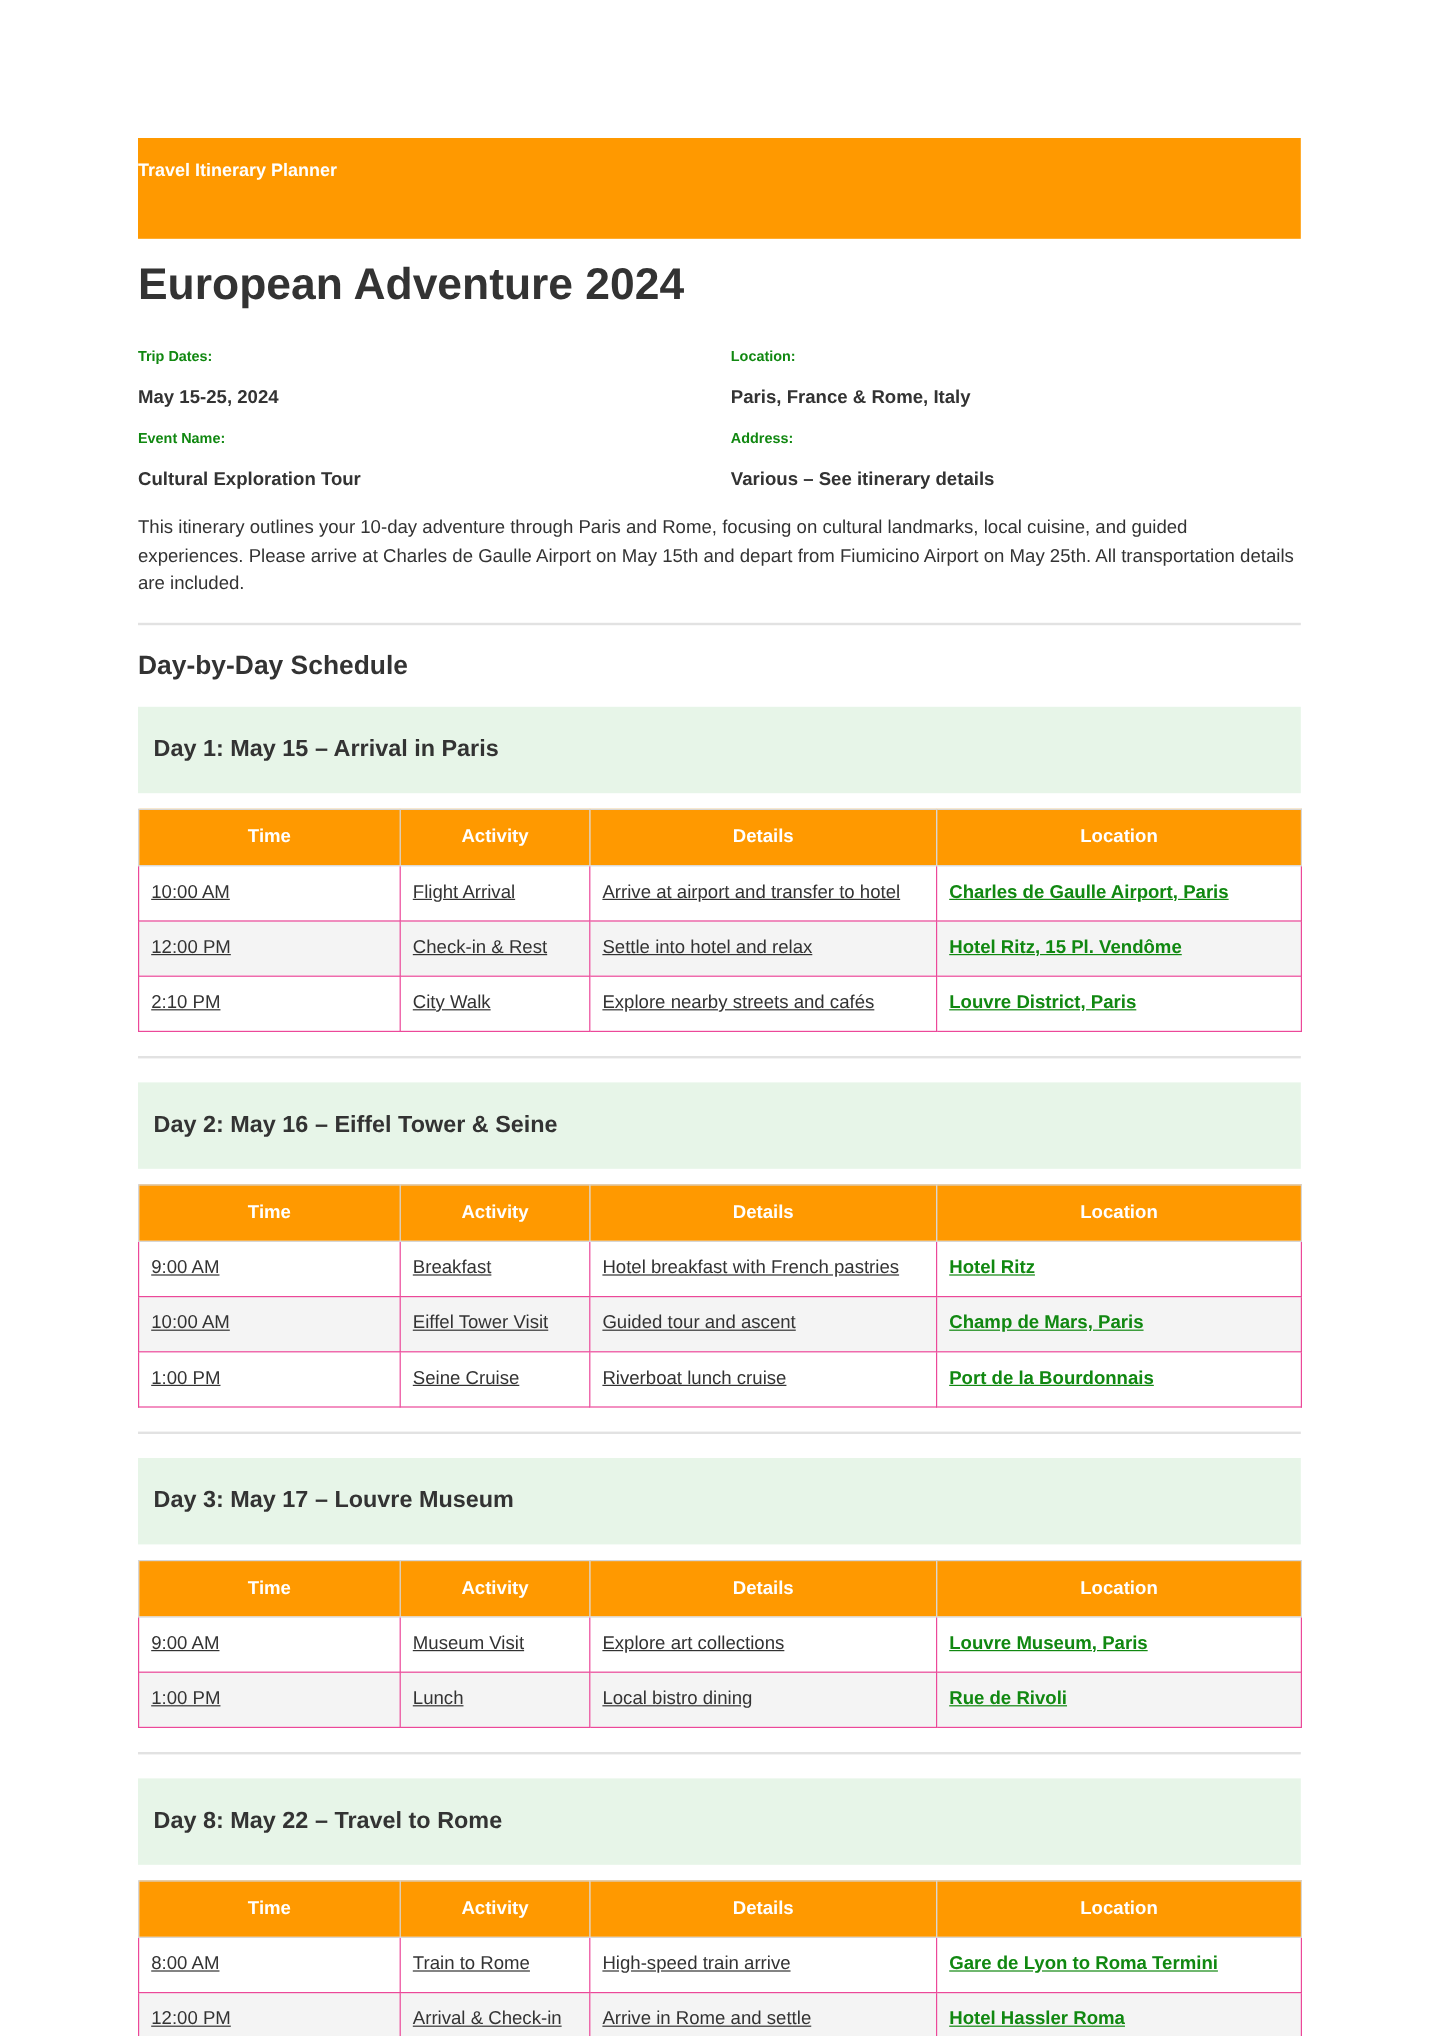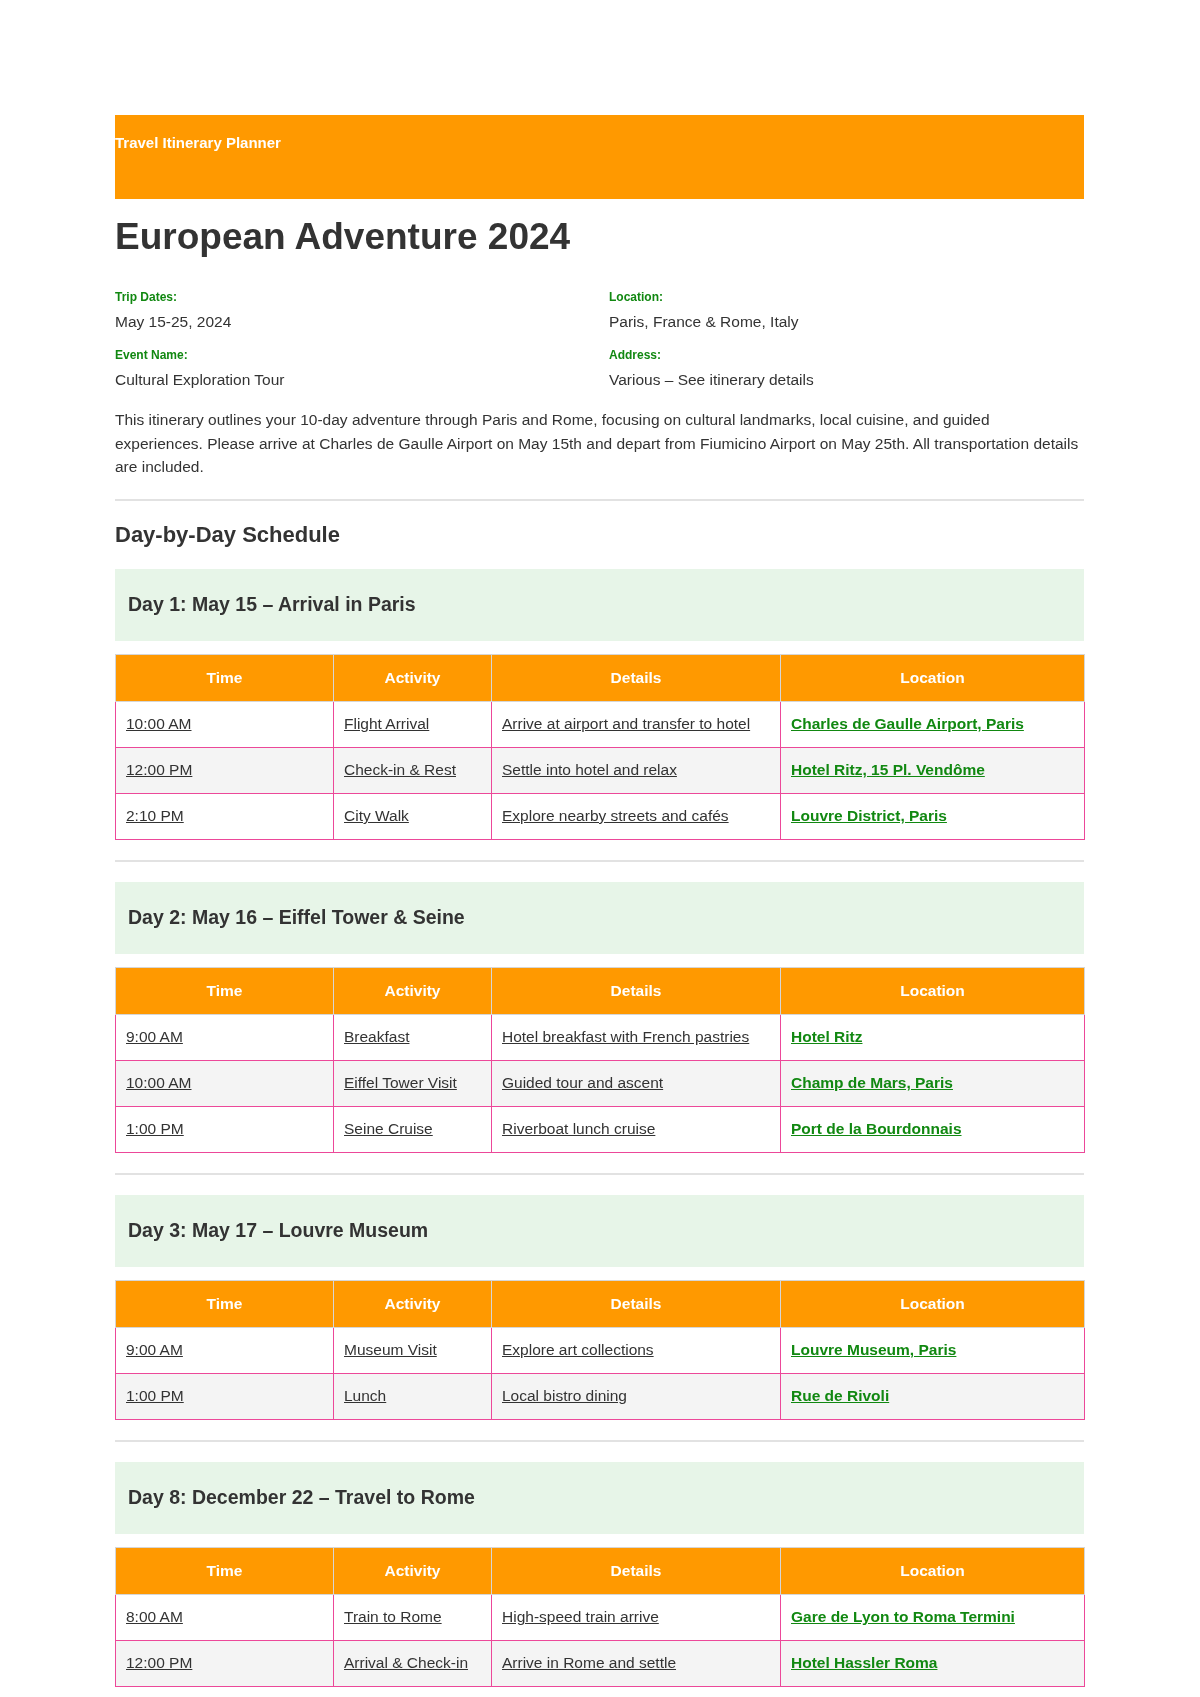--- a/index.html
+++ b/index.html
@@ -15,21 +15,21 @@
     }
     .doc-title {
       font-size: 37px; font-weight: bold; color: #333333;
       margin: 20px 0 0 0; line-height: 36px;
     }
     .info-grid {
       display: grid; grid-template-columns: 494px 475px;
       margin-top: 34px; row-gap: 14px;
     }
     .info-label { font-size: 12px; font-weight: bold; color: #118811; line-height: 16px; }
-    .info-value { font-size: 15.5px; color: #333333; line-height: 22px; margin-top: 6px; }
+    .info-value { font-size: 15.5px; color: #333333; line-height: 22px; margin-top: 16px; font-weight: bold; }
     .intro {
       font-size: 15.5px; line-height: 23.5px; color: #333333;
       margin-top: 17px; padding-right: 4px;
     }
     .rule { height: 2px; background: #e2e2e2; border: none; margin: 0; }
     .rule.first { margin-top: 20px; }
     .section-title {
       font-size: 22px; font-weight: bold; color: #333333;
       margin-top: 20px; line-height: 28px;
     }
@@ -210,21 +210,21 @@
               <td>Local bistro dining</td>
               <td class="loc">Rue de Rivoli</td>
             </tr>
           </tbody>
     </table>
     <hr class="rule day-rule">
   </div>
 
   <div class="day-block">
     <div class="day-header">
-      <span class="day-title">Day 8: December 22 – Travel to Rome</span>
+      <span class="day-title">Day 8: May 22 – Travel to Rome</span>
     </div>
     <table class="sched">
       <colgroup>
         <col style="width:218px">
             <col style="width:158px">
             <col style="width:289px">
             <col style="width:304px">
       </colgroup>
       <thead>
         <tr>

